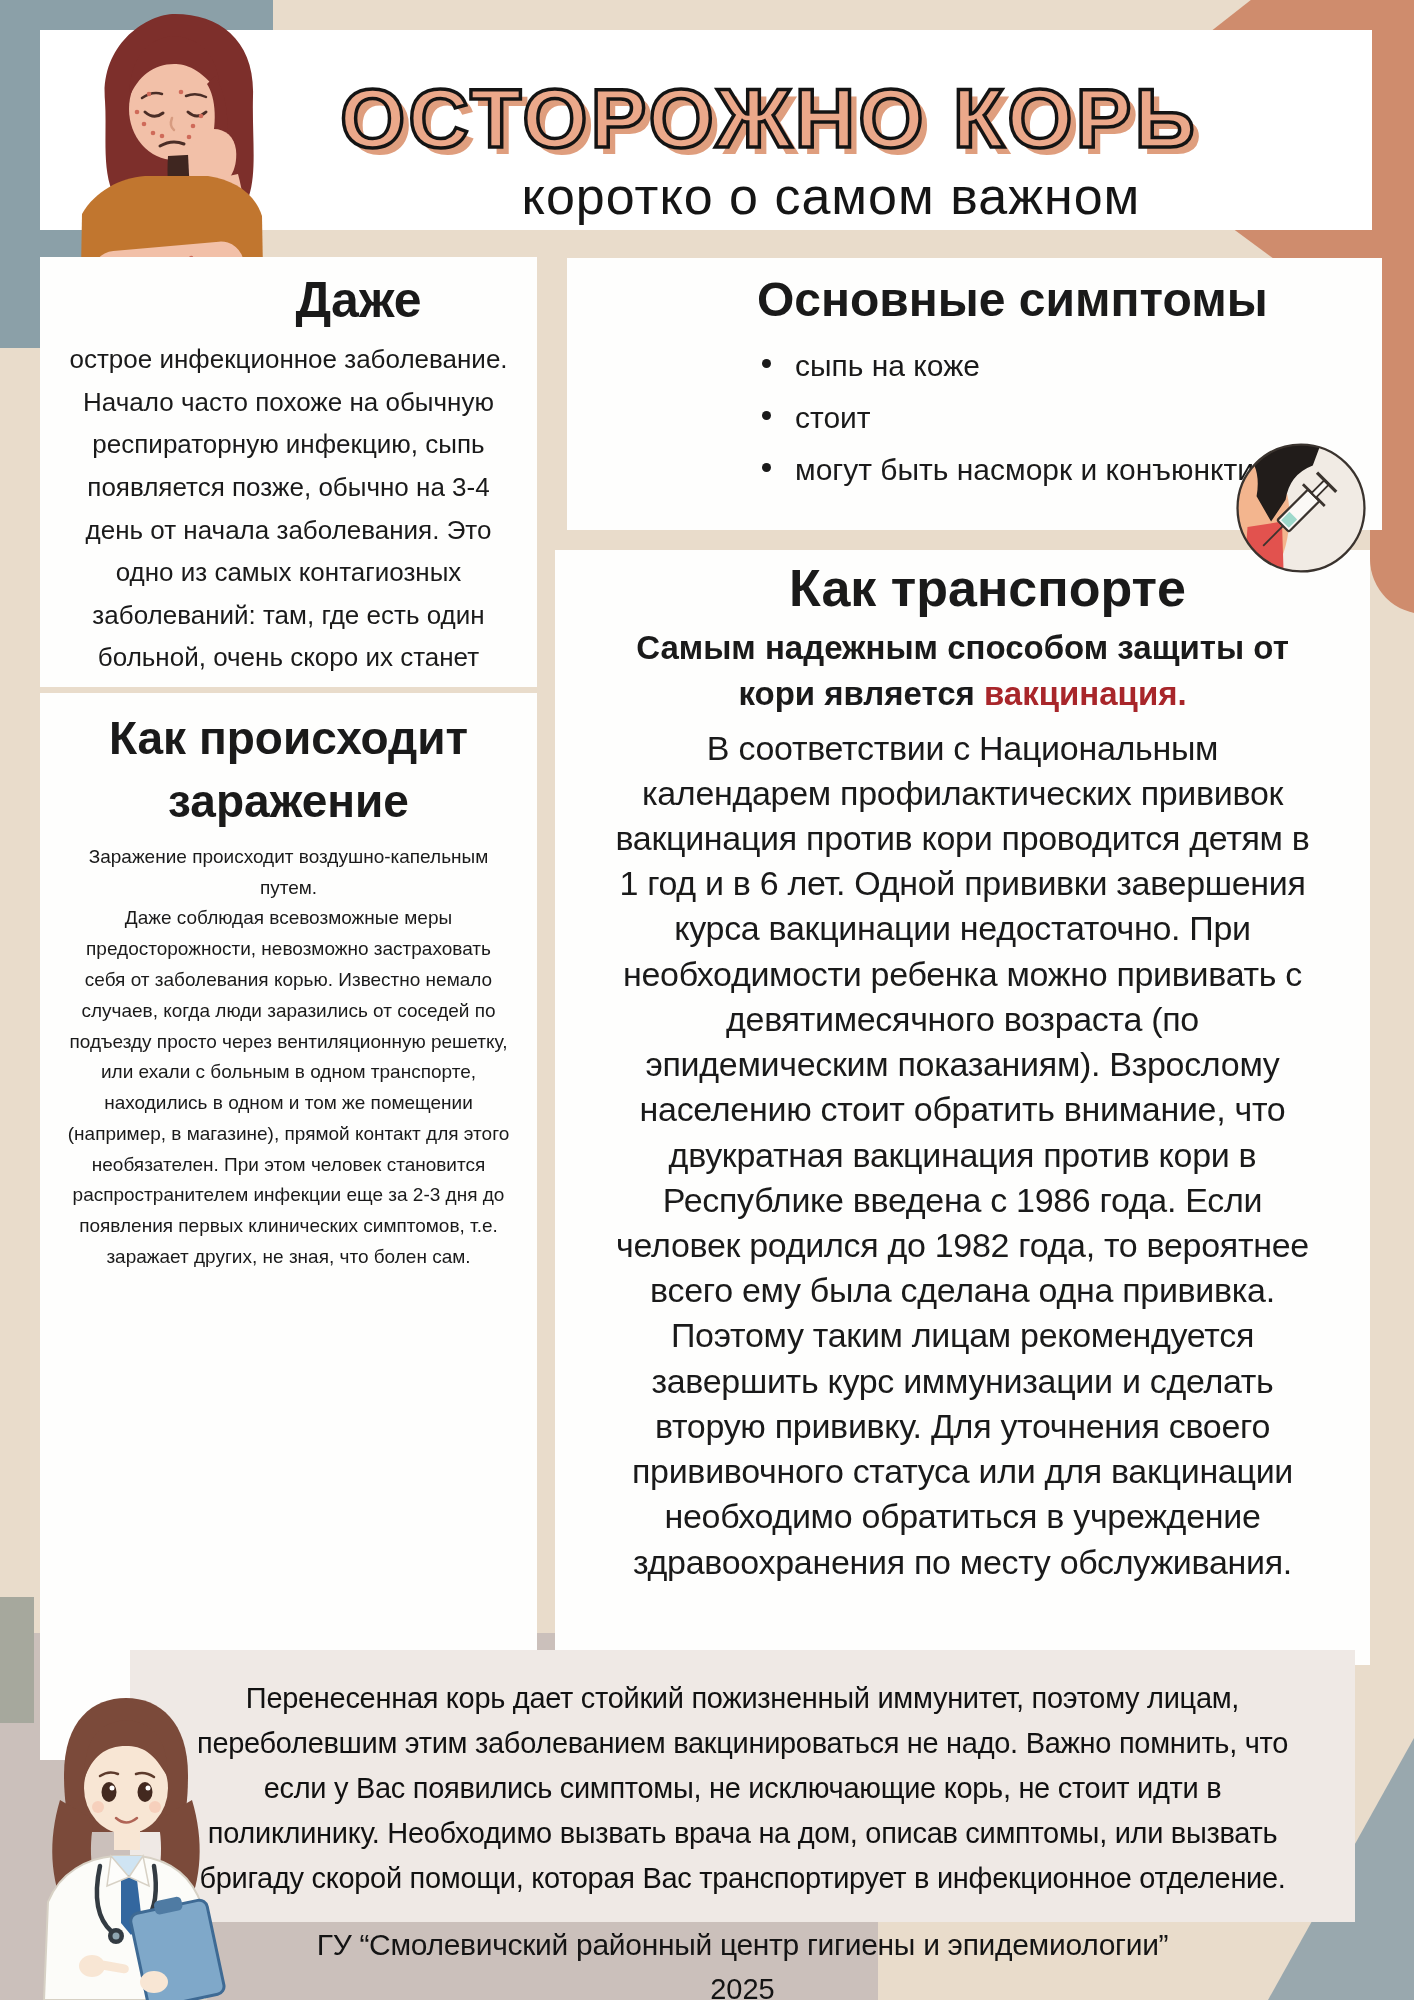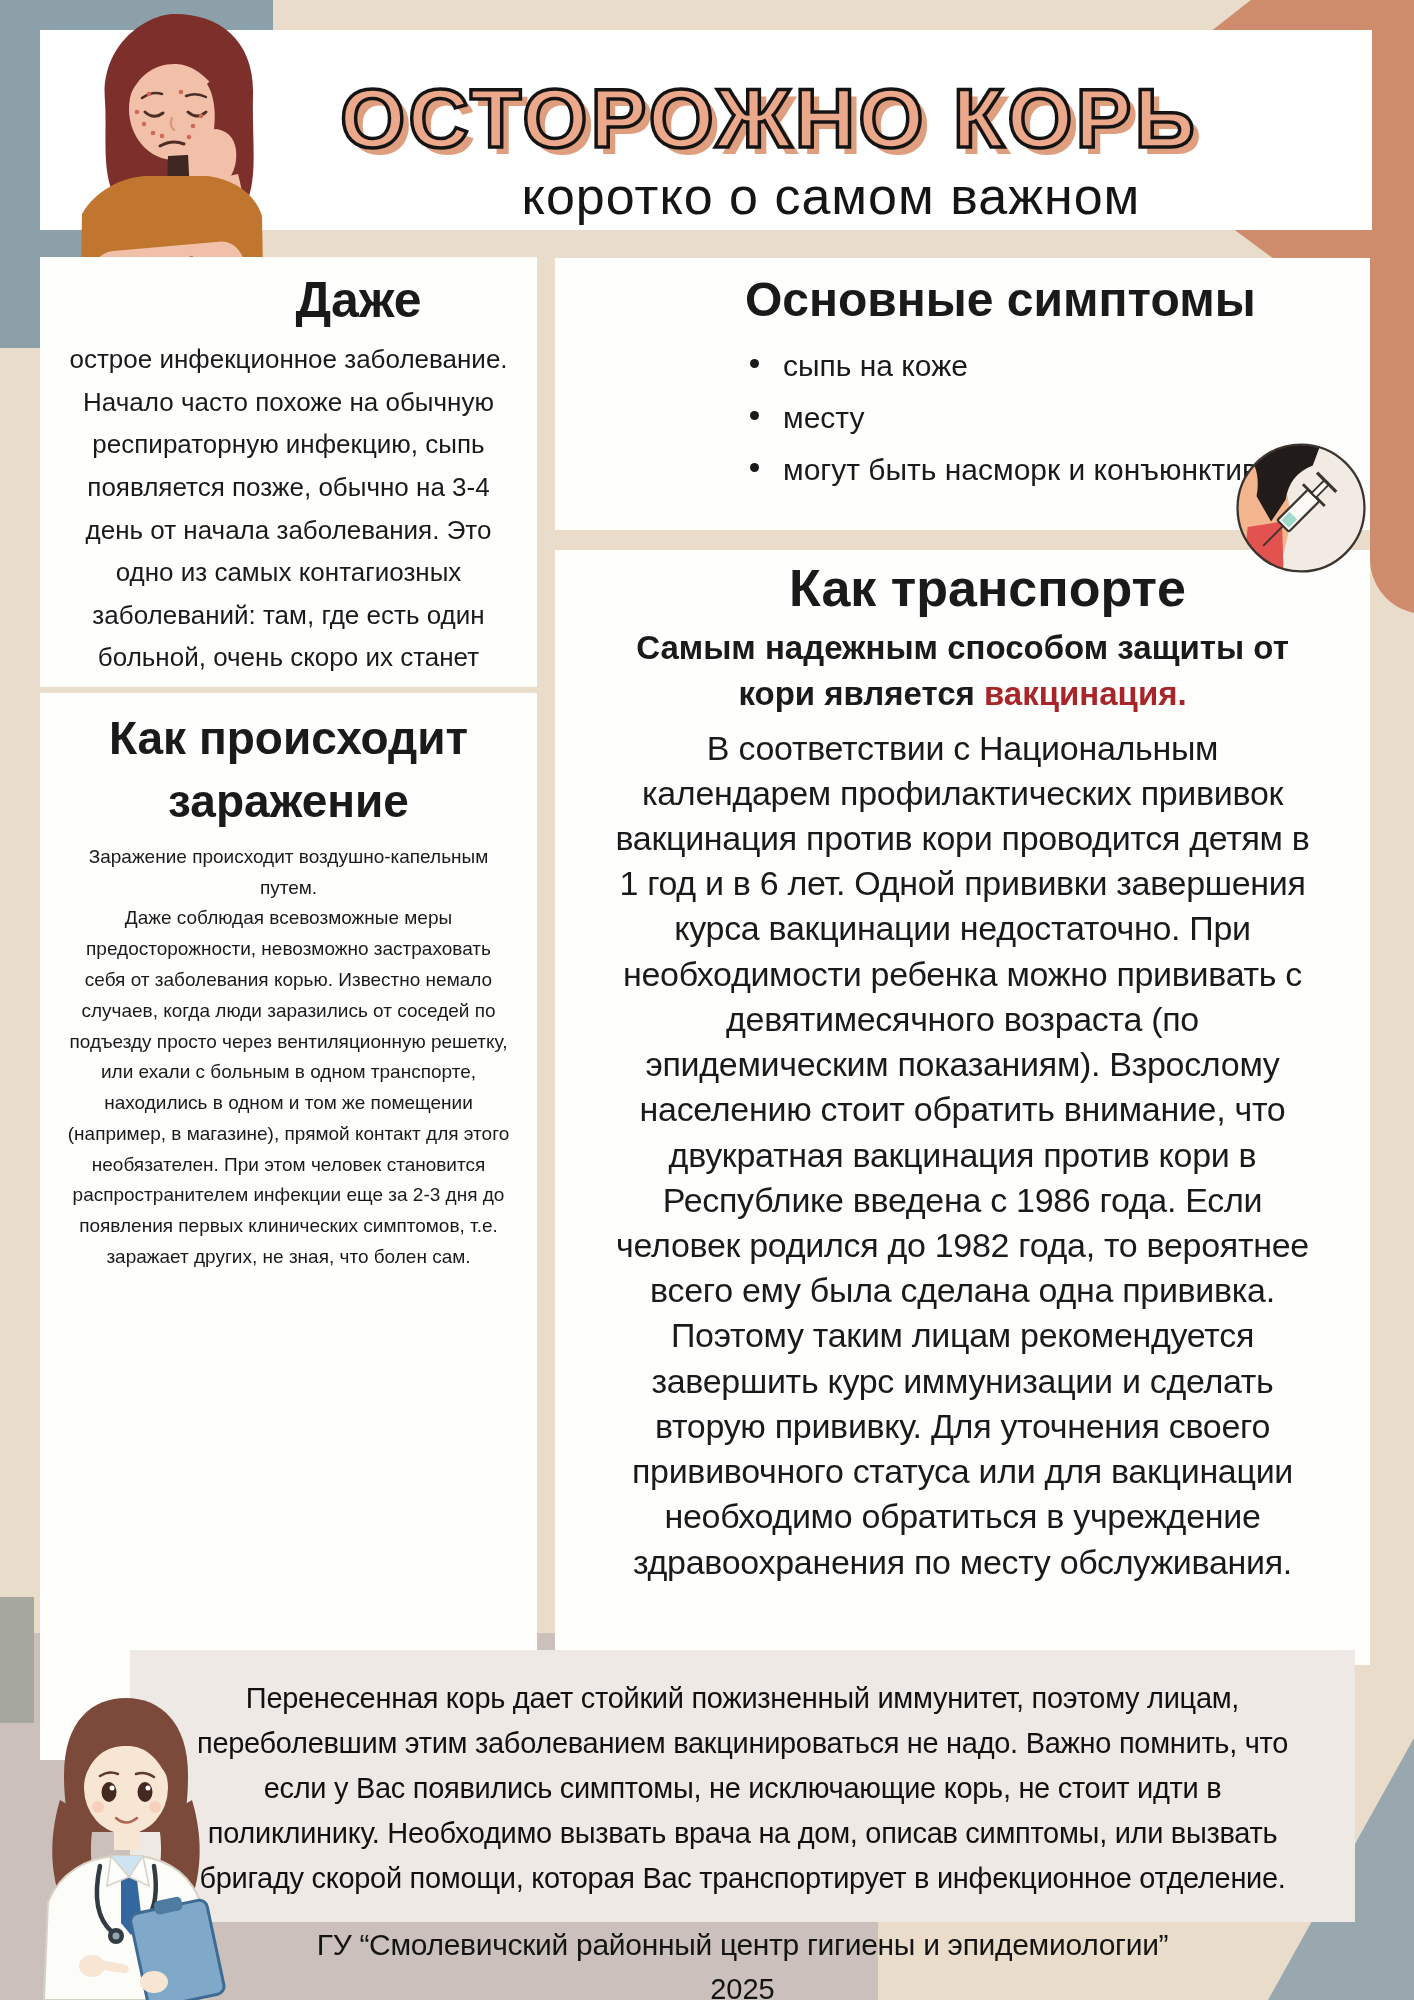--- a/index.html
+++ b/index.html
@@ -28,21 +28,21 @@
   .title-layer { position:absolute; left:0; right:0; top:0;
     font-size:84px; font-weight:700; letter-spacing:3px; line-height:1; white-space:nowrap; }
   .title-shadow { color:#df9e7e; transform:translate(7px,7px); }
   .title-front  { color:#eba88a; -webkit-text-stroke:3.5px #141414; }
   .subtitle { position:absolute; left:300px; right:50px; top:136px; text-align:center;
     font-size:52px; font-weight:400; letter-spacing:1px; color:#151515; }
   
   .box { position:absolute; background:#fefefd; }
   .box-measles      { left:40px;  top:257px;  width:497px; height:430px; }
   .box-transmission { left:40px;  top:693px;  width:497px; height:1067px; }
-  .box-symptoms     { left:555px; top:258px;  width:815px; height:272px; }
+  .box-symptoms     { left:567px; top:258px;  width:815px; height:272px; }
   .box-protection   { left:555px; top:550px;  width:815px; height:1115px; }
   .box-immunity     { left:130px; top:1650px; width:1225px; height:272px; background:#efe9e5; }
 
   .h-measles { margin:0; padding:16px 10px 0 150px; text-align:center;
     font-size:50px; font-weight:800; line-height:1.1; }
   .body-measles { margin:10px 0 0; padding:0 26px; text-align:center;
     font-size:26px; line-height:1.64; }
 
   .h-transmission { margin:0; padding:14px 20px 0; text-align:center;
     font-size:46px; font-weight:800; line-height:1.38; }
@@ -161,21 +161,21 @@
 
   <div class="box box-symptoms">
     <h2 class="h-symptoms">Основные симптомы</h2>
     <ul class="symptoms-list">
       <li>
           <span class="bullet-dot"></span>
           <span>сыпь на коже</span>
         </li>
       <li>
           <span class="bullet-dot"></span>
-          <span>месту</span>
+          <span>стоит</span>
         </li>
       <li>
           <span class="bullet-dot"></span>
           <span>могут быть насморк и конъюнктивит</span>
         </li>
     </ul>
   </div>
 
   <div class="box box-protection">
     <h2 class="h-protection">Как транспорте</h2>

